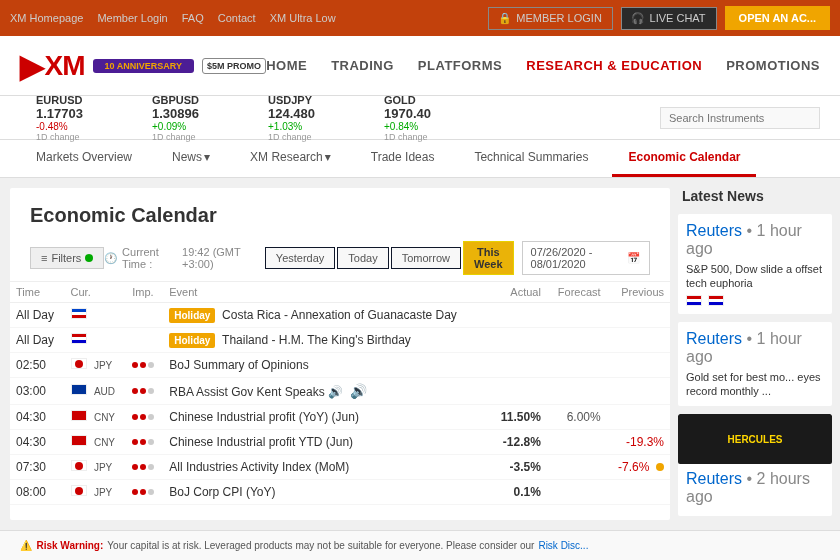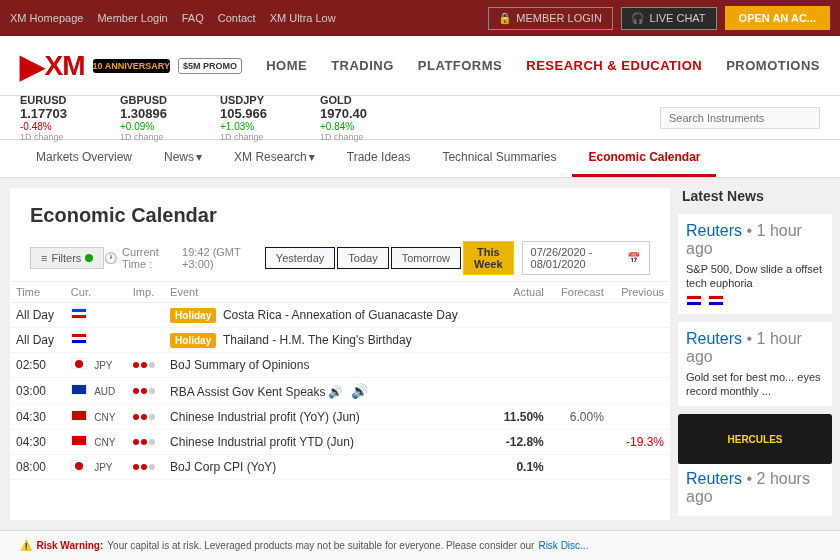--- a/index.html
+++ b/index.html
@@ -1,20 +1,20 @@
 <!DOCTYPE html>
 <html><head>
   <meta charset="utf-8">
   <style>
     * { margin: 0; padding: 0; box-sizing: border-box; }
     body { font-family: Arial, sans-serif; font-size: 12px; background: #f0f0f0; width: 840px; height: 560px; overflow: hidden; }
 
     
     .top-nav {
-      background: #7f1d1d;
+      background: #c2410c;
       display: flex;
       align-items: center;
       justify-content: space-between;
       padding: 0 10px;
       height: 36px;
     }
     .top-nav-links { display: flex; gap: 14px; }
     .top-nav-links a {
       color: #ccc;
       font-size: 11px;
@@ -61,25 +61,25 @@
       border-bottom: 1px solid #ddd;
     }
     .logo-area { display: flex; align-items: center; gap: 8px; }
     .logo-xm {
       font-size: 28px;
       font-weight: bold;
       color: #cc0000;
       display: flex; align-items: center;
     }
     .logo-badge {
-      background: #000000;
+      background: #4c1d95;
       color: #f0a500;
       font-size: 9px;
       font-weight: bold;
-      padding: 2px 0;
+      padding: 2px 12px;
       border-radius: 3px;
     }
     .logo-promo {
       border: 1px solid #888;
       color: #333;
       font-size: 9px;
       font-weight: bold;
       padding: 2px 4px;
       border-radius: 3px;
     }
@@ -98,21 +98,21 @@
     
     .ticker-bar {
       background: #fff;
       display: flex;
       align-items: center;
       border-bottom: 1px solid #ddd;
       padding: 4px 20px;
       gap: 20px;
       height: 44px;
     }
-    .ticker-item { display: flex; flex-direction: column; min-width: 80px; }
+    .ticker-item { display: flex; flex-direction: column; min-width: 80px; margin-left: 16px; }
     .ticker-symbol { font-size: 11px; font-weight: bold; color: #333; }
     .ticker-price { font-size: 13px; font-weight: bold; color: #333; }
     .ticker-change-neg { font-size: 10px; color: #cc0000; }
     .ticker-change-pos { font-size: 10px; color: #00aa00; }
     .ticker-label { font-size: 9px; color: #999; }
     .ticker-search {
       margin-left: auto;
       border: 1px solid #ddd;
       padding: 4px 8px;
       font-size: 11px;
@@ -120,21 +120,21 @@
       background: #f9f9f9;
       width: 160px;
     }
 
     
     .sub-nav {
       background: #fff;
       display: flex;
       align-items: center;
       padding: 0 20px;
-      gap: 0;
+      gap: 8px;
       height: 38px;
       border-bottom: 1px solid #ddd;
     }
     .sub-nav-item {
       font-size: 12px;
       color: #555;
       padding: 0 16px;
       height: 100%;
       display: flex;
       align-items: center;
@@ -380,21 +380,21 @@
     <span class="ticker-label">1D change</span>
   </div>
   <div class="ticker-item">
     <span class="ticker-symbol">GBPUSD</span>
     <span class="ticker-price">1.30896</span>
     <span class="ticker-change-pos">+0.09%</span>
     <span class="ticker-label">1D change</span>
   </div>
   <div class="ticker-item">
     <span class="ticker-symbol">USDJPY</span>
-    <span class="ticker-price">105.966</span>
+    <span class="ticker-price">124.480</span>
     <span class="ticker-change-pos">+1.03%</span>
     <span class="ticker-label">1D change</span>
   </div>
   <div class="ticker-item">
     <span class="ticker-symbol">GOLD</span>
     <span class="ticker-price">1970.40</span>
     <span class="ticker-change-pos">+0.84%</span>
     <span class="ticker-label">1D change</span>
   </div>
   <input class="ticker-search" type="text" placeholder="Search Instruments" style="">
@@ -564,20 +564,41 @@
                 <div class="dot-filled red"></div>
                 <div class="dot-filled"></div>
               </div>
             </td>
             <td>Chinese Industrial profit YTD (Jun)</td>
             <td class="actual" style="text-align:right;">-12.8%</td>
             <td style="text-align:right;"></td>
             <td class="previous-val" style="text-align:right;">-19.3%</td>
           </tr>
 
+          <tr>
+            <td>07:30</td>
+            <td>
+              <span class="flag flag-jp"></span>
+              <span style="font-size:10px;color:#555;">JPY</span>
+            </td>
+            <td>
+              <div class="imp-dots">
+                <div class="dot-filled red"></div>
+                <div class="dot-filled red"></div>
+                <div class="dot-filled"></div>
+              </div>
+            </td>
+            <td>All Industries Activity Index (MoM)</td>
+            <td class="actual" style="text-align:right;">-3.5%</td>
+            <td style="text-align:right;"></td>
+            <td style="text-align:right;color:#cc0000;">
+              <span>-7.6%</span>
+              &nbsp;<span class="yellow-dot"></span>
+            </td>
+          </tr>
 
           <tr>
             <td>08:00</td>
             <td>
               <span class="flag flag-jp"></span>
               <span style="font-size:10px;color:#555;">JPY</span>
             </td>
             <td>
               <div class="imp-dots">
                 <div class="dot-filled red"></div>

